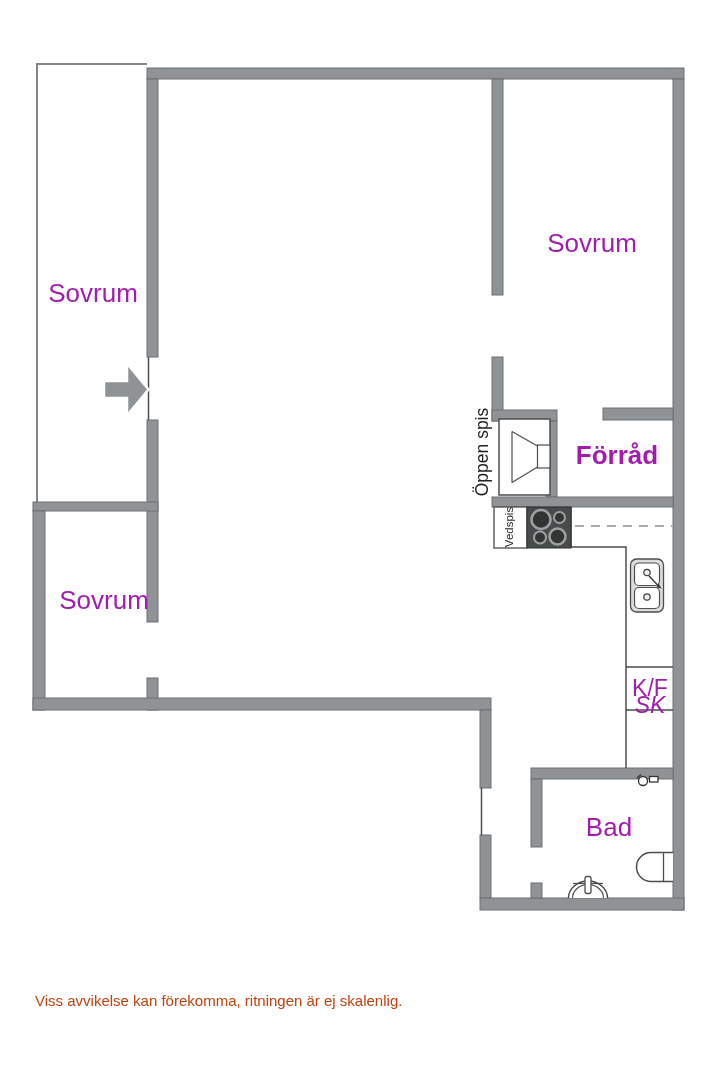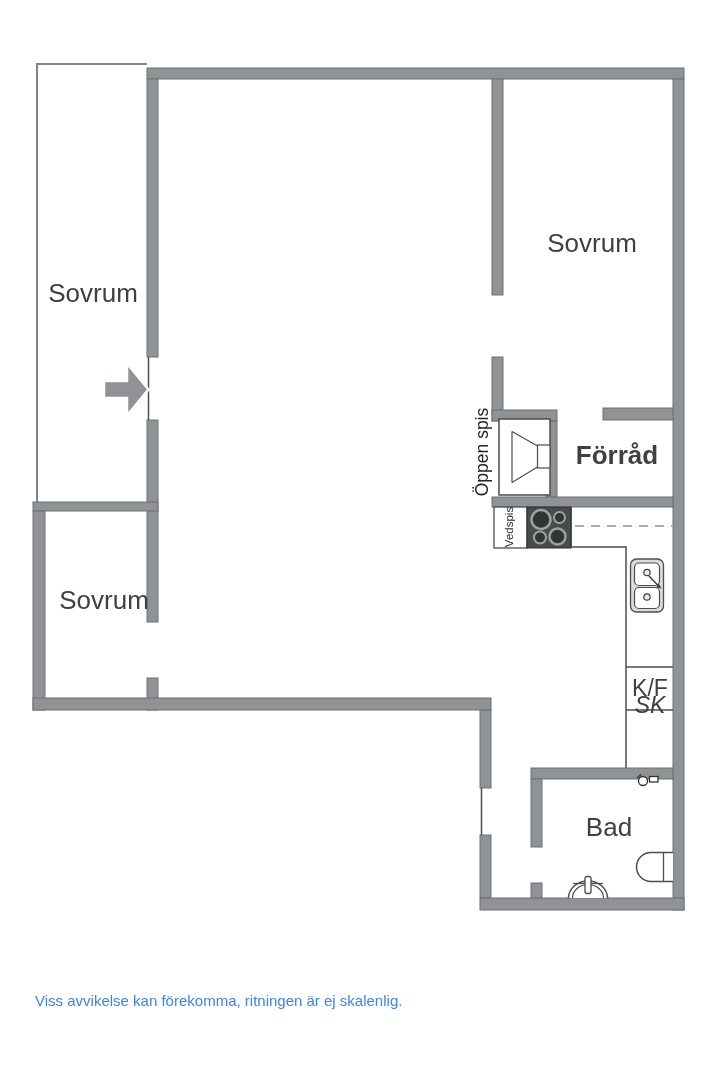--- a/index.html
+++ b/index.html
@@ -9,32 +9,32 @@
     background:#ffffff;
     font-family:"Liberation Sans", sans-serif;
     overflow:hidden;
   }
   #plan-svg{position:absolute;left:0;top:0;}
   .room-label{
     position:absolute;
     transform:translate(-50%,-50%);
     font-size:26px;
     line-height:1.2;
-    color:#404040;
+    color:#a21caf;
     white-space:nowrap;
     text-align:center;
   }
   .room-label.small{font-size:23px;}
   .room-label.vrot{transform:translate(-50%,-50%) rotate(-90deg);}
   .room-label.vrot.fire{font-size:17.5px;color:#232325;}
   .room-label.vrot.stove{font-size:11.5px;color:#2a2a2c;}
   .two-line{line-height:33px;font-size:27px;}
   #disclaimer{
     position:absolute;left:35px;top:992px;
-    font-size:15px;color:#3b82f6;
+    font-size:15px;color:#c2410c;
   }
   svg .wall{fill:var(--wall,#8f9395);stroke:var(--wall-edge,#6e7173);stroke-width:1;}
   svg .thin{stroke:var(--line,#4d4d4f);stroke-width:1.5;fill:none;}
   svg .thinfill{stroke:var(--line,#4d4d4f);stroke-width:1.3;fill:#ffffff;}
 </style>
 </head>
 <body>
 
 <div id="canvas">
 

